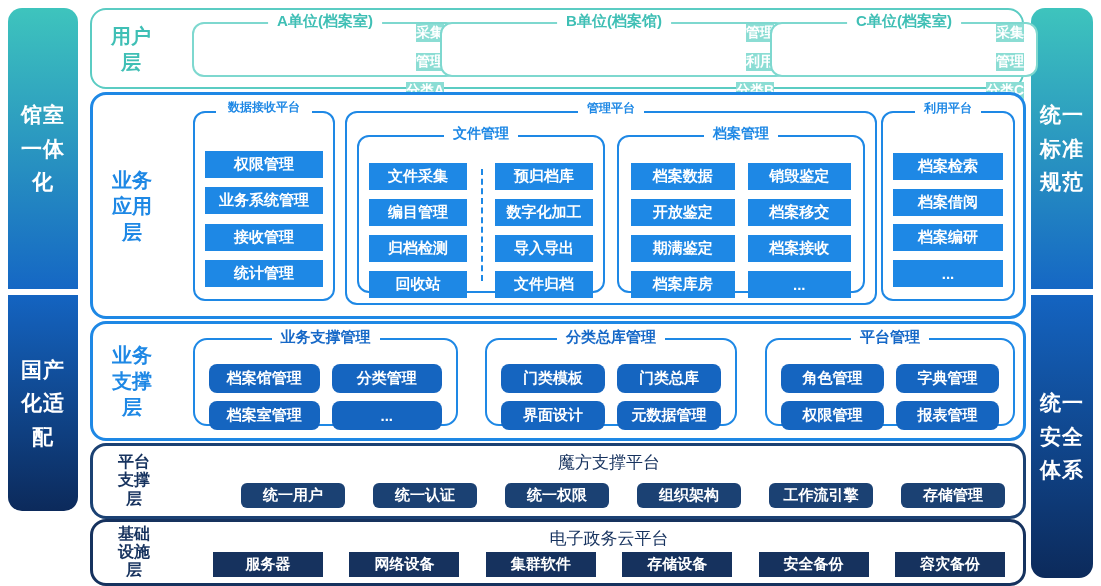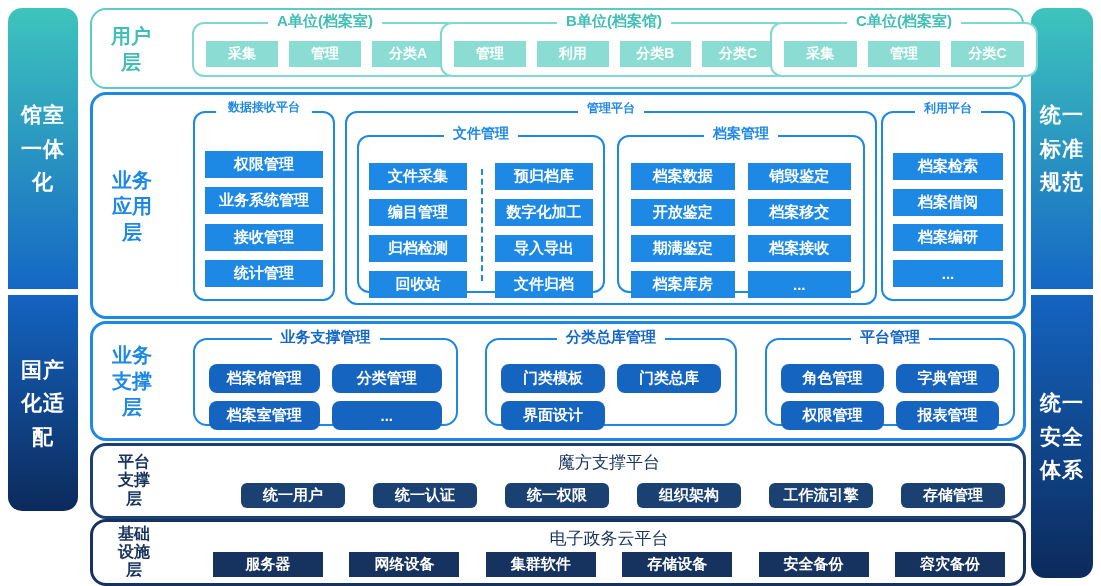--- a/index.html
+++ b/index.html
@@ -21,21 +21,21 @@
   #row-support{top:321px;height:114px;border:3px solid #1E88E5;}
   #row-platform{top:443px;height:70px;border:3px solid #1B4173;}
   #row-infra{top:519px;height:61px;border:3px solid #16325E;}
 
   .row-label{position:absolute;left:16px;top:50%;transform:translateY(-50%);text-align:center;font-weight:bold;}
   .lab-teal{color:#3FBFB5;font-size:20px;width:46px;line-height:1.3;}
   .lab-blue{color:#1E88E5;font-size:20px;width:46px;line-height:1.3;}
   .lab-navy{color:#16325E;font-size:16px;width:38px;line-height:1.15;left:22px;}
 
   
-  .grp{position:absolute;border-radius:12px;background:#fff;}
+  .grp{position:absolute;border-radius:12px;background:#fff;flex-direction:column;}
   .legend{position:absolute;top:-11px;left:50%;transform:translateX(-50%);background:#fff;padding:0 9px;font-weight:bold;white-space:nowrap;line-height:1.1;}
   .leg-teal{color:#3FBFB5;font-size:15px;}
   .leg-blue{color:#1E88E5;font-size:12px;}
   .leg-blue-sm{color:#1E88E5;font-size:14px;}
   .leg-mblue{color:#1668C7;font-size:15px;}
   .leg-wrap{white-space:normal;width:78px;text-align:center;top:-12px;}
 
   
   .chip{display:flex;align-items:center;justify-content:center;color:#fff;font-weight:bold;text-align:left;}
   .c-teal{background:#8BDDD4;font-size:14px;height:26px;}
@@ -175,20 +175,21 @@
       <div class="chip c-mblue">分类管理</div>
       <div class="chip c-mblue">档案室管理</div>
       <div class="chip c-mblue">...</div>
     </div>
 
     <div class="grp sgrp" id="g-cls">
       <div class="legend leg-mblue">分类总库管理</div>
       <div class="chip c-mblue">门类模板</div>
       <div class="chip c-mblue">门类总库</div>
       <div class="chip c-mblue">界面设计</div>
+      <div class="chip c-mblue">元数据管理</div>
     </div>
 
     <div class="grp sgrp" id="g-plat">
       <div class="legend leg-mblue">平台管理</div>
       <div class="chip c-mblue">角色管理</div>
       <div class="chip c-mblue">字典管理</div>
       <div class="chip c-mblue">权限管理</div>
       <div class="chip c-mblue">报表管理</div>
     </div>
   </div>

